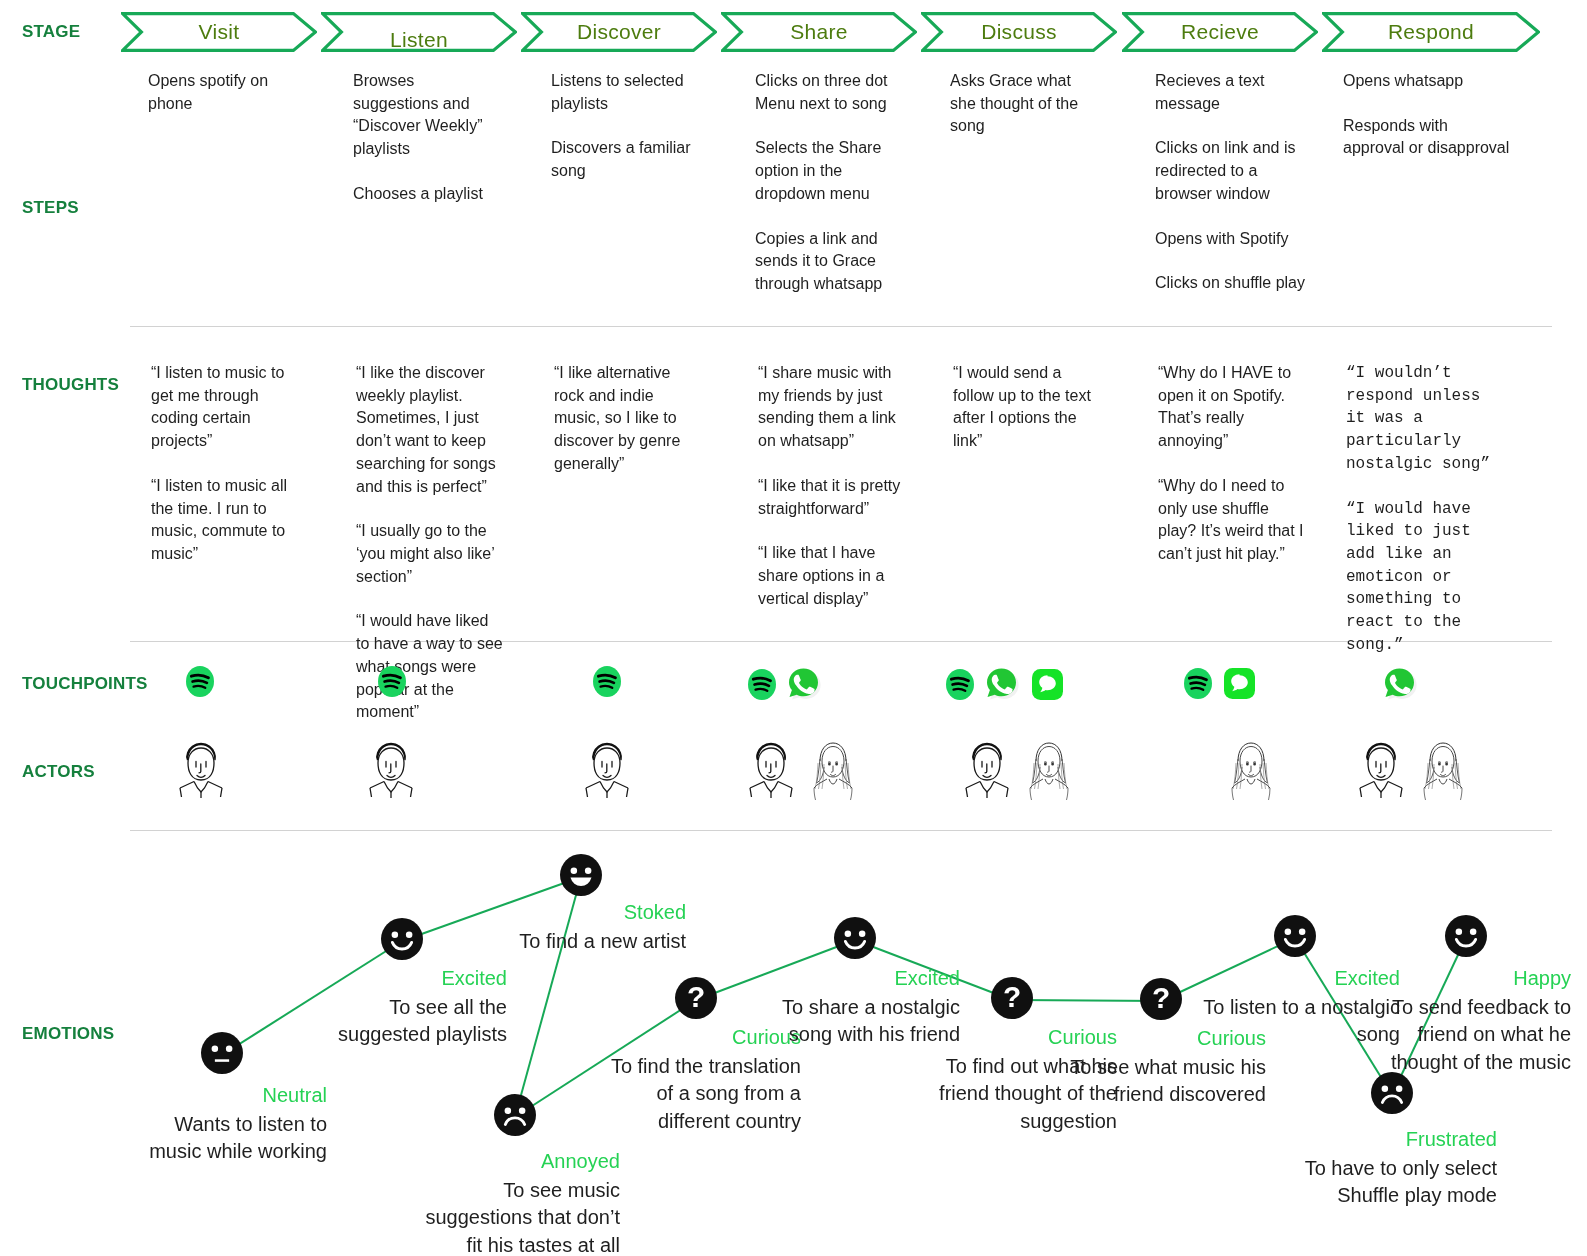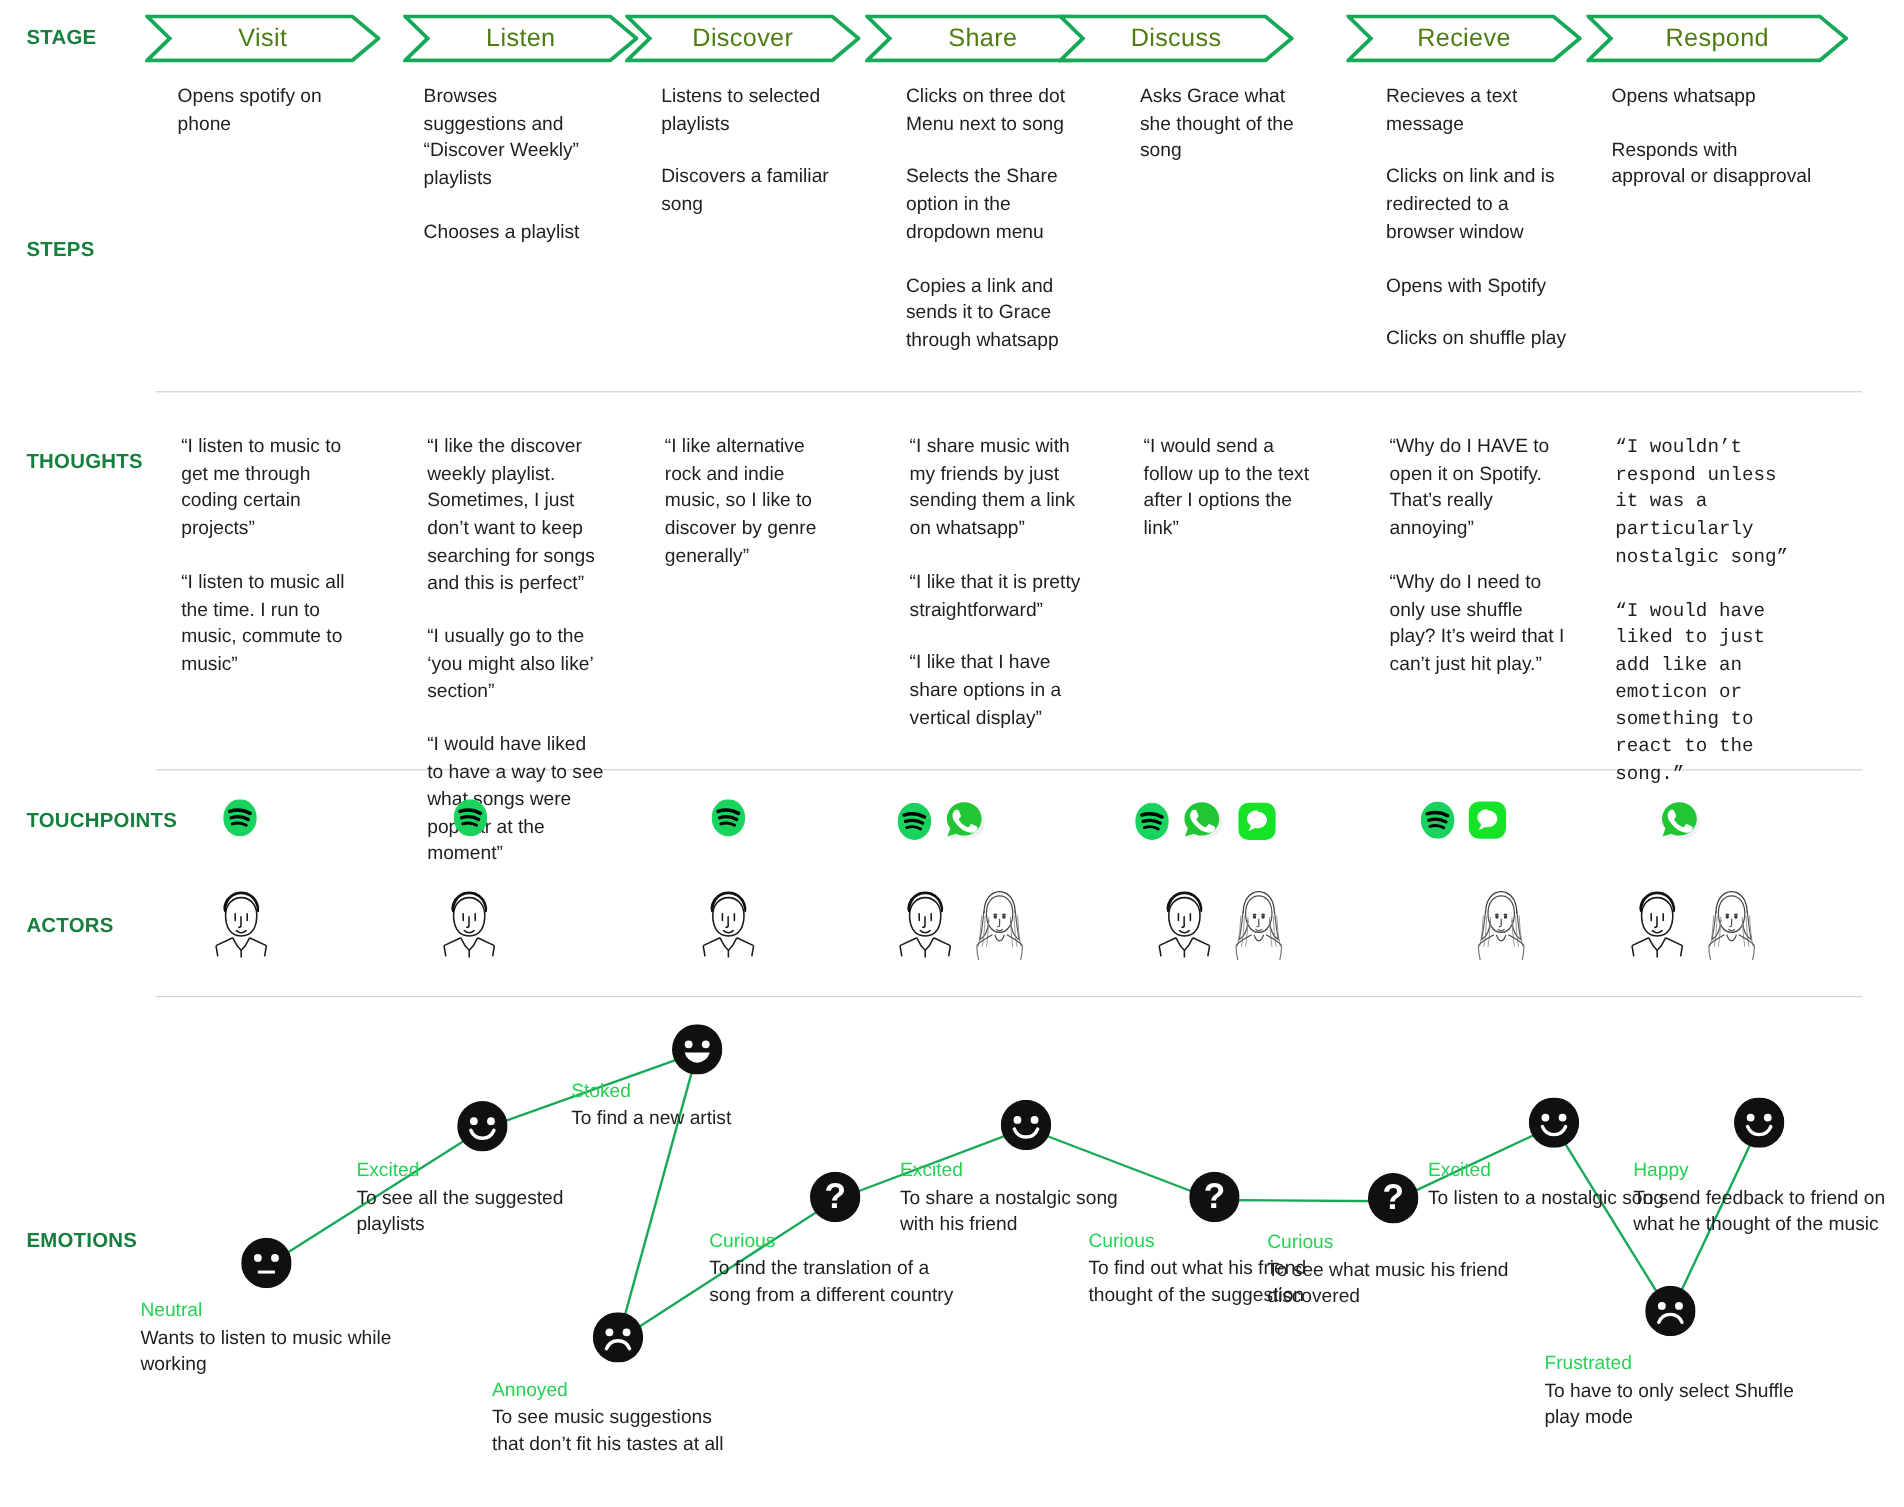--- a/index.html
+++ b/index.html
@@ -69,23 +69,23 @@
 
   
   .actor-group{position:absolute;display:flex;align-items:flex-end;gap:4px;}
 
   
   .emo-layer{position:absolute;left:0;top:0;width:1587px;height:1256px;pointer-events:none;}
   .emo-node{position:absolute;transform:translate(-50%,-50%);}
   .emo-text{
     position:absolute;
     transform:translateX(-50%);
-    text-align:left;
+    text-align:right;
     width:210px;
-    font-size:16px;
+    font-size:20px;
     line-height:1.38;
     color:#1f1f1f;
   }
   .emo-name{
     color:#25D254;
     display:block;
     margin-bottom:1px;
   }
 </style>
 </head>
@@ -104,39 +104,39 @@
   <div class="divider" style="top:641px;"></div>
   <div class="divider" style="top:830px;"></div>
 
   <div class="stage-row" id="stage-row">
       <div class="chevron" style="left: 121px; width: 196px;">
         <svg width="196" height="40" viewBox="0 0 196 40">
        <polygon points="1.6,1.6 172.4,1.6 194.4,20 172.4,38.4 1.6,38.4 20.4,20" fill="#ffffff" stroke="#17A957" stroke-width="3.2" stroke-linejoin="miter"></polygon>
      </svg>
         <span>Visit</span>
       </div>
-      <div class="chevron" style="left: 336px; width: 196px;">
+      <div class="chevron" style="left: 321px; width: 196px; align-items: flex-end;">
         <svg width="196" height="40" viewBox="0 0 196 40">
        <polygon points="1.6,1.6 172.4,1.6 194.4,20 172.4,38.4 1.6,38.4 20.4,20" fill="#ffffff" stroke="#17A957" stroke-width="3.2" stroke-linejoin="miter"></polygon>
      </svg>
         <span>Listen</span>
       </div>
       <div class="chevron" style="left: 521px; width: 196px;">
         <svg width="196" height="40" viewBox="0 0 196 40">
        <polygon points="1.6,1.6 172.4,1.6 194.4,20 172.4,38.4 1.6,38.4 20.4,20" fill="#ffffff" stroke="#17A957" stroke-width="3.2" stroke-linejoin="miter"></polygon>
      </svg>
         <span>Discover</span>
       </div>
       <div class="chevron" style="left: 721px; width: 196px;">
         <svg width="196" height="40" viewBox="0 0 196 40">
        <polygon points="1.6,1.6 172.4,1.6 194.4,20 172.4,38.4 1.6,38.4 20.4,20" fill="#ffffff" stroke="#17A957" stroke-width="3.2" stroke-linejoin="miter"></polygon>
      </svg>
         <span>Share</span>
       </div>
-      <div class="chevron" style="left: 882px; width: 196px; text-align: center;">
+      <div class="chevron" style="left: 921px; width: 196px; text-align: center;">
         <svg width="196" height="40" viewBox="0 0 196 40">
        <polygon points="1.6,1.6 172.4,1.6 194.4,20 172.4,38.4 1.6,38.4 20.4,20" fill="#ffffff" stroke="#17A957" stroke-width="3.2" stroke-linejoin="miter"></polygon>
      </svg>
         <span>Discuss</span>
       </div>
       <div class="chevron" style="left: 1122px; width: 196px;">
         <svg width="196" height="40" viewBox="0 0 196 40">
        <polygon points="1.6,1.6 172.4,1.6 194.4,20 172.4,38.4 1.6,38.4 20.4,20" fill="#ffffff" stroke="#17A957" stroke-width="3.2" stroke-linejoin="miter"></polygon>
      </svg>
         <span>Recieve</span>

